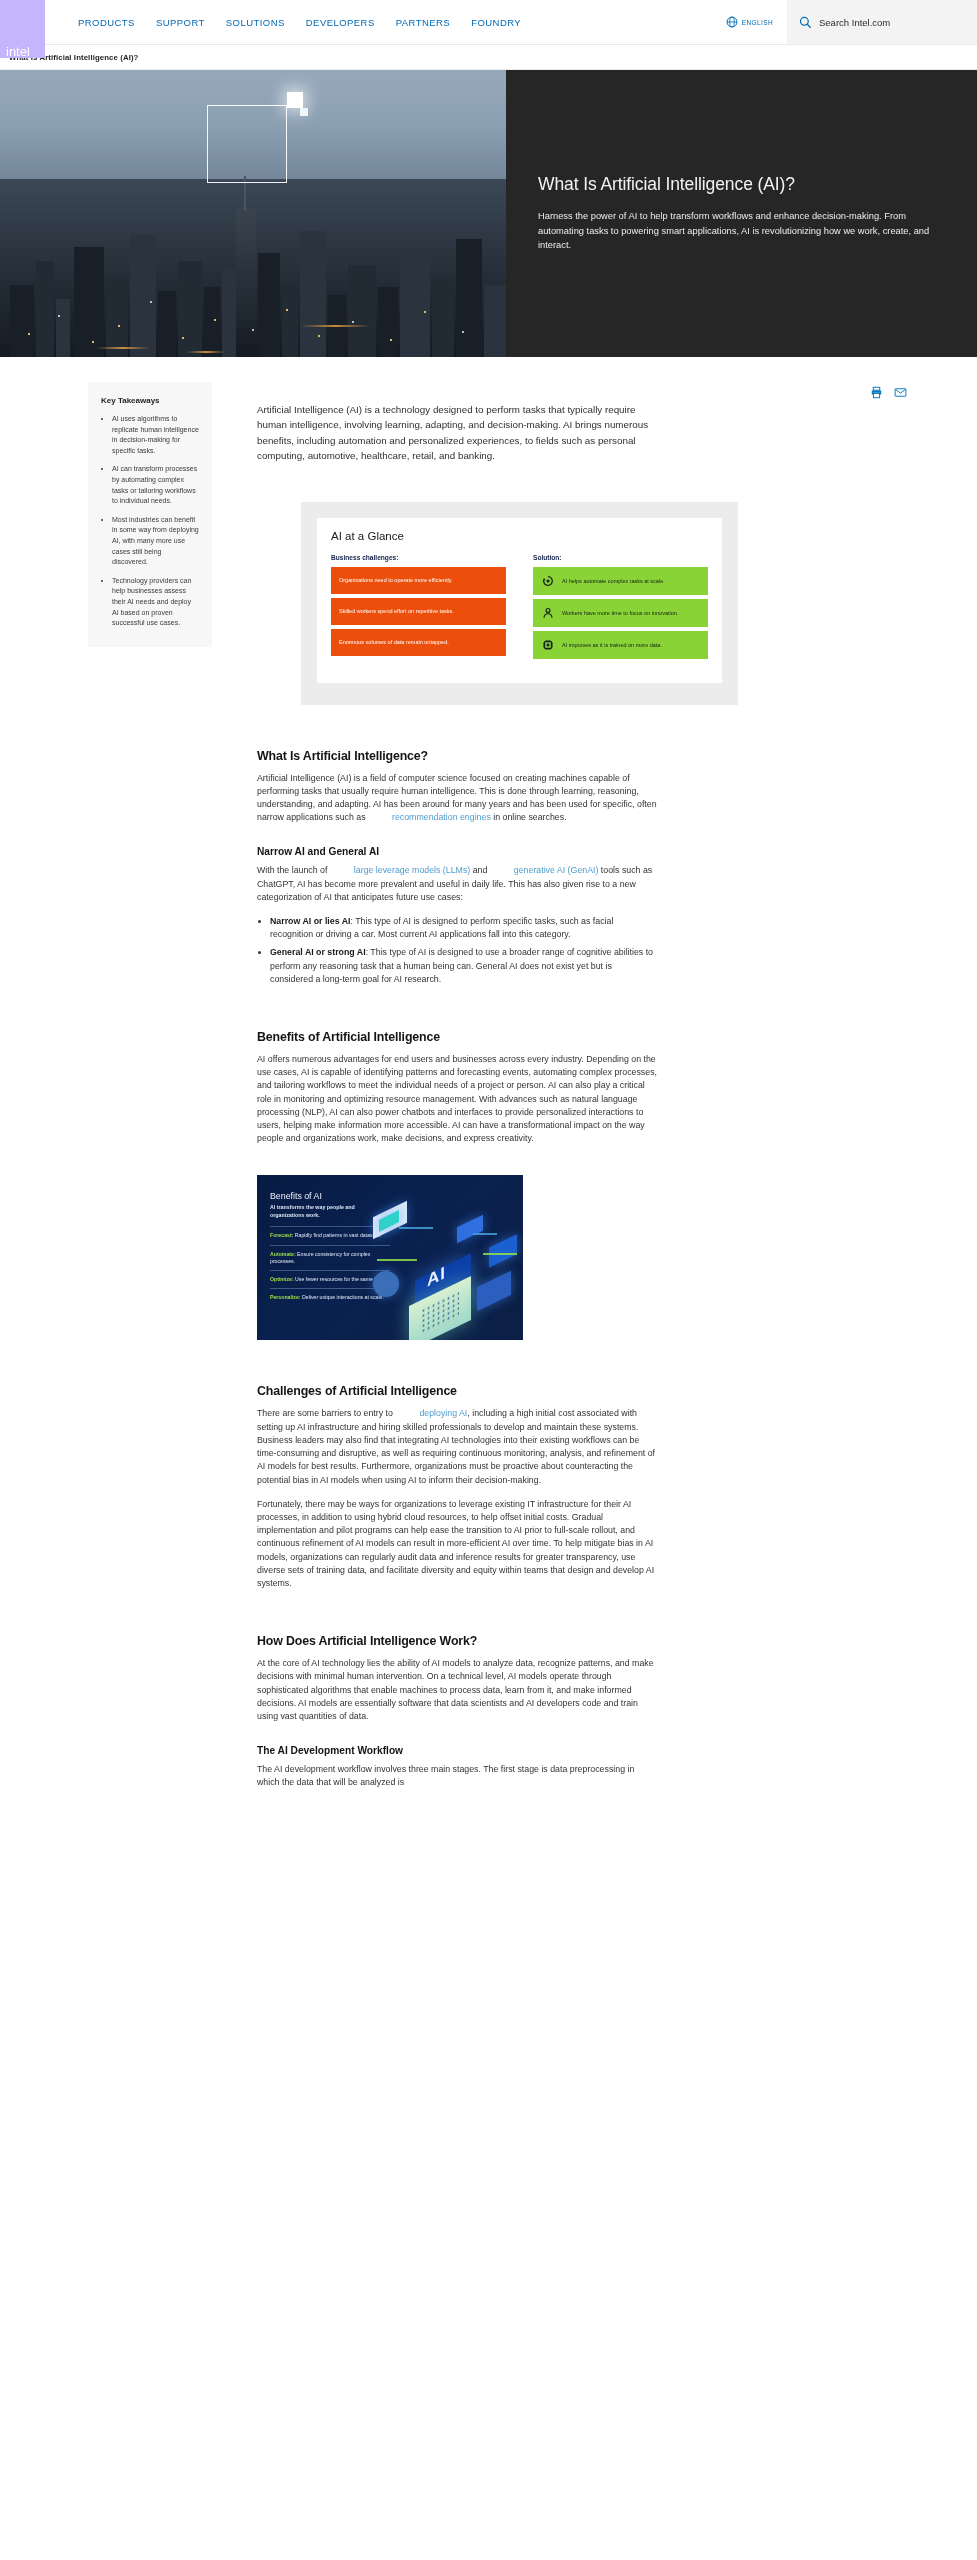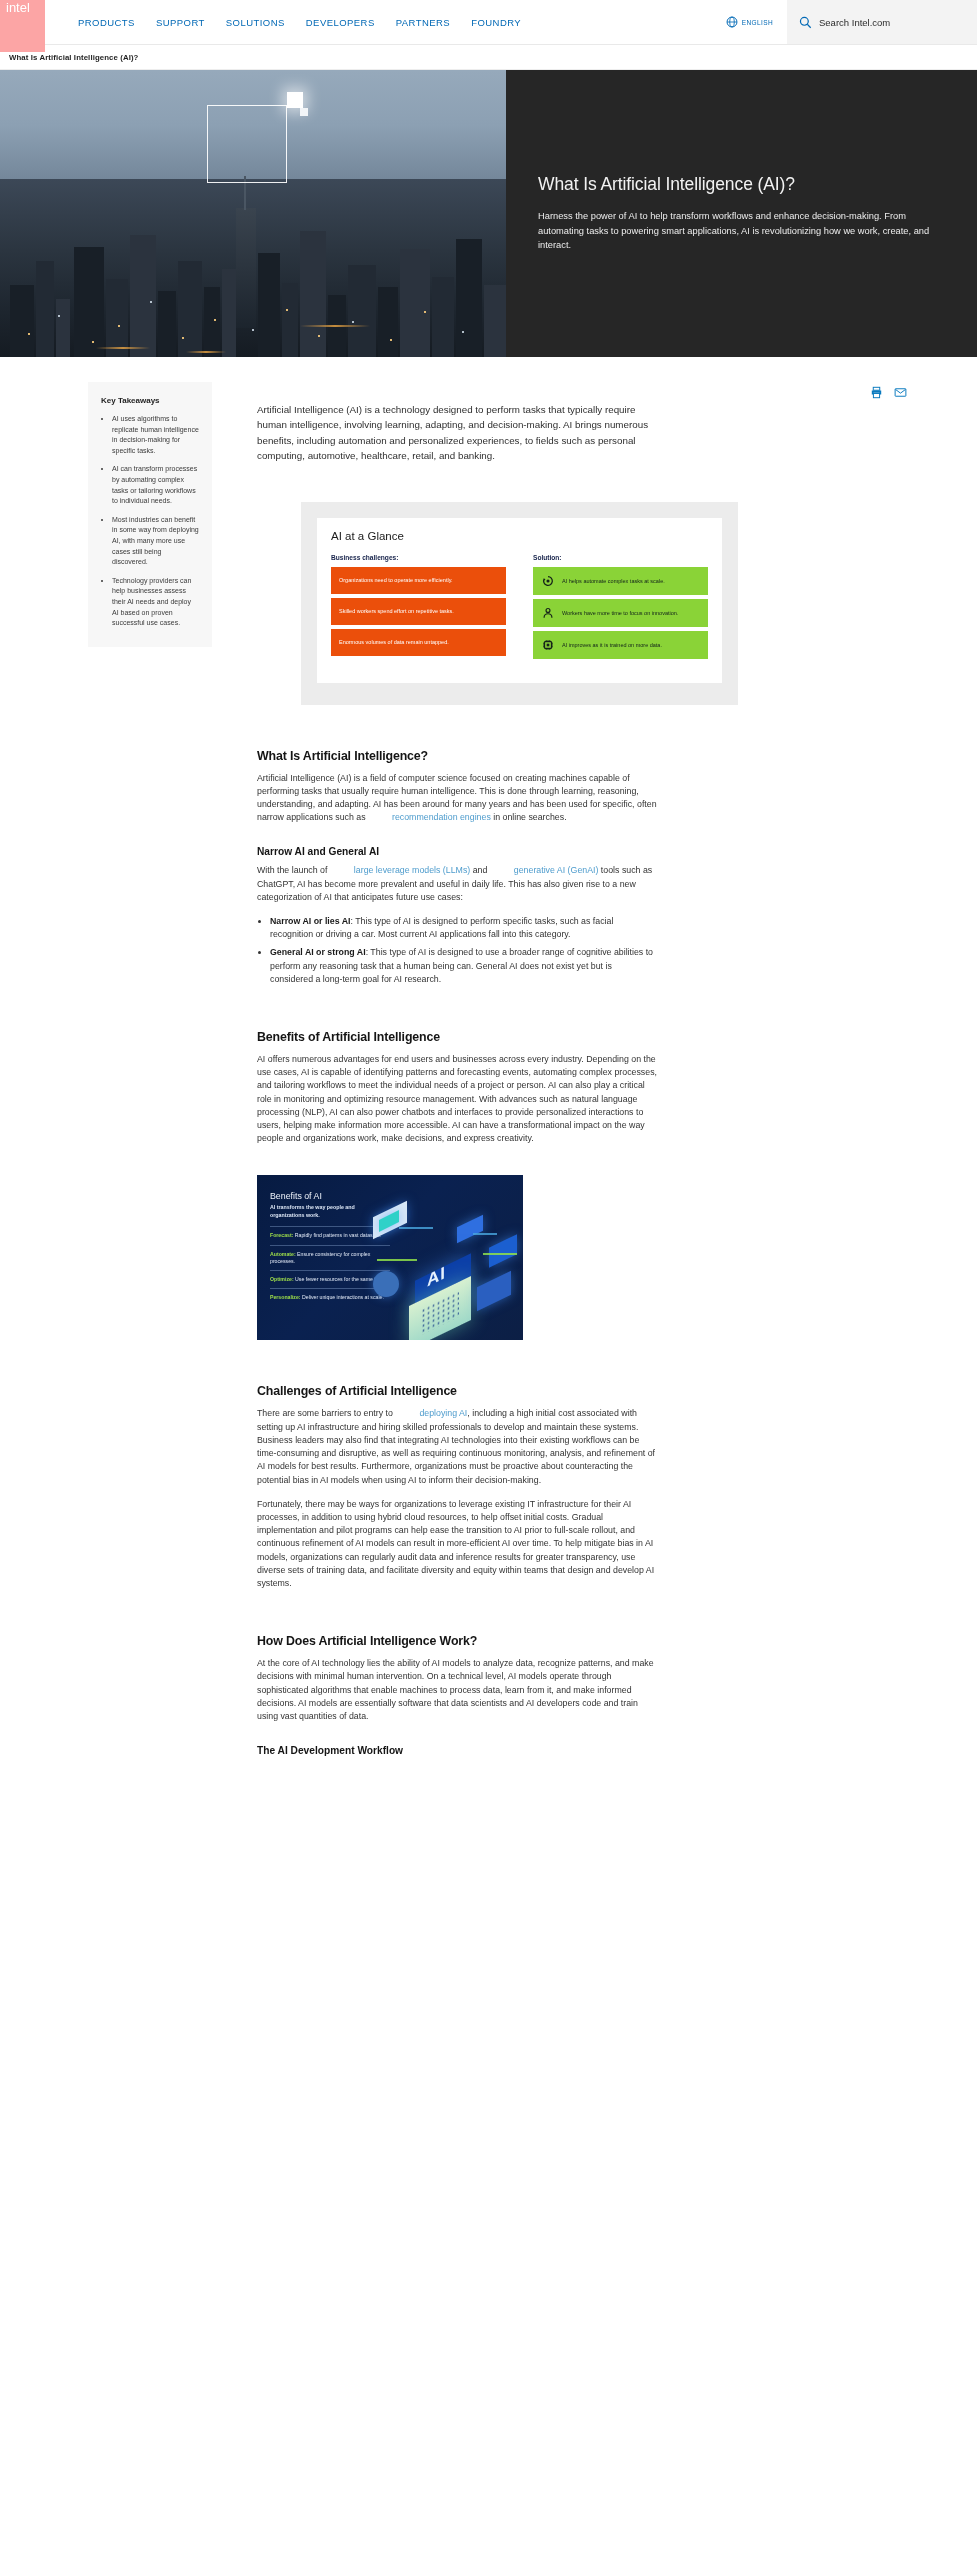--- a/index.html
+++ b/index.html
@@ -15,23 +15,23 @@
   
   .topnav {
     height: 45px;
     display: flex;
     align-items: stretch;
     background: #ffffff;
     border-bottom: 1px solid #e9e9e9;
     position: relative;
   }
   .intel-logo {
-    width: 45px; height: 52px;
-    background: #fca5a5;
-    display: flex; align-items: flex-start; justify-content: center;
+    width: 45px; height: 58px;
+    background: #c4b5fd;
+    display: flex; align-items: flex-end; justify-content: center;
     flex: 0 0 45px;
   }
   .intel-logo svg { display:block; }
   .nav-links {
     display: flex; align-items: center; gap: 21px;
     padding-left: 33px;
   }
   .nav-link {
     font-size: 9.5px;
     letter-spacing: .45px;
@@ -557,17 +557,18 @@
       <p>
         <span>There are some barriers to entry to </span><a class="lnk">deploying AI</a><span>, including a high initial cost associated with setting up AI infrastructure and hiring skilled professionals to develop and maintain these systems. Business leaders may also find that integrating AI technologies into their existing workflows can be time-consuming and disruptive, as well as requiring continuous monitoring, analysis, and refinement of AI models for best results. Furthermore, organizations must be proactive about counteracting the potential bias in AI models when using AI to inform their decision-making.</span>
       </p>
       <p>Fortunately, there may be ways for organizations to leverage existing IT infrastructure for their AI processes, in addition to using hybrid cloud resources, to help offset initial costs. Gradual implementation and pilot programs can help ease the transition to AI prior to full-scale rollout, and continuous refinement of AI models can result in more-efficient AI over time. To help mitigate bias in AI models, organizations can regularly audit data and inference results for greater transparency, use diverse sets of training data, and facilitate diversity and equity within teams that design and develop AI systems.</p>
     </div>
 
     <div class="sec">
       <h2>How Does Artificial Intelligence Work?</h2>
       <p>At the core of AI technology lies the ability of AI models to analyze data, recognize patterns, and make decisions with minimal human intervention. On a technical level, AI models operate through sophisticated algorithms that enable machines to process data, learn from it, and make informed decisions. AI models are essentially software that data scientists and AI developers code and train using vast quantities of data.</p>
       <h3>The AI Development Workflow</h3>
+      <p>The AI development workflow involves three main stages. The first stage is data preprocessing in which the data that will be analyzed is</p>
     </div>
 
     <div class="tail"></div>
   </div>
 </div>
 
 </body></html>

